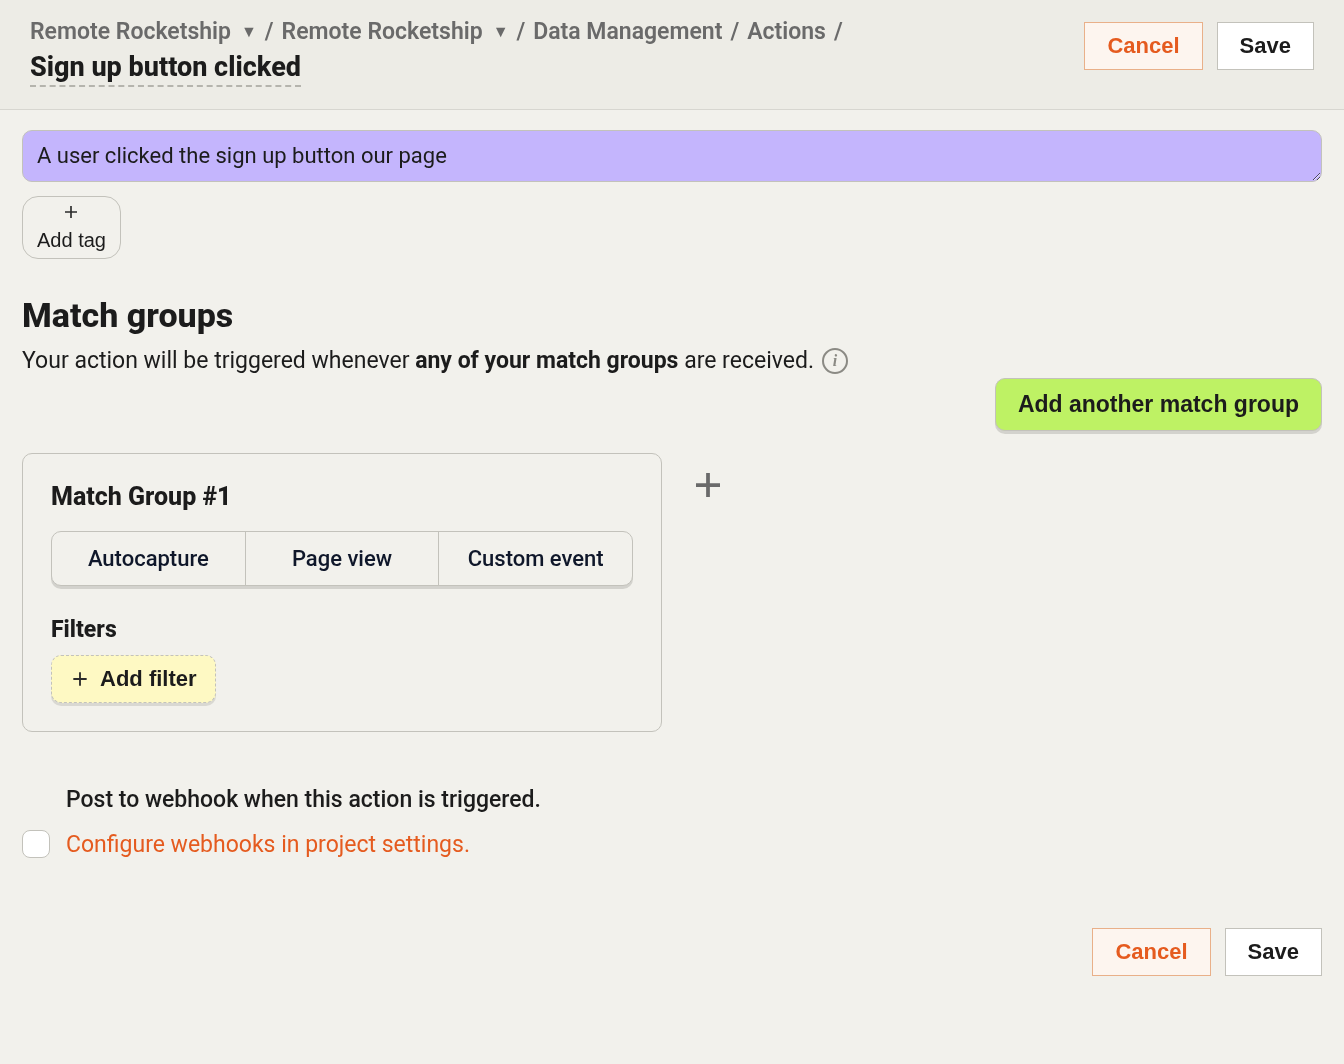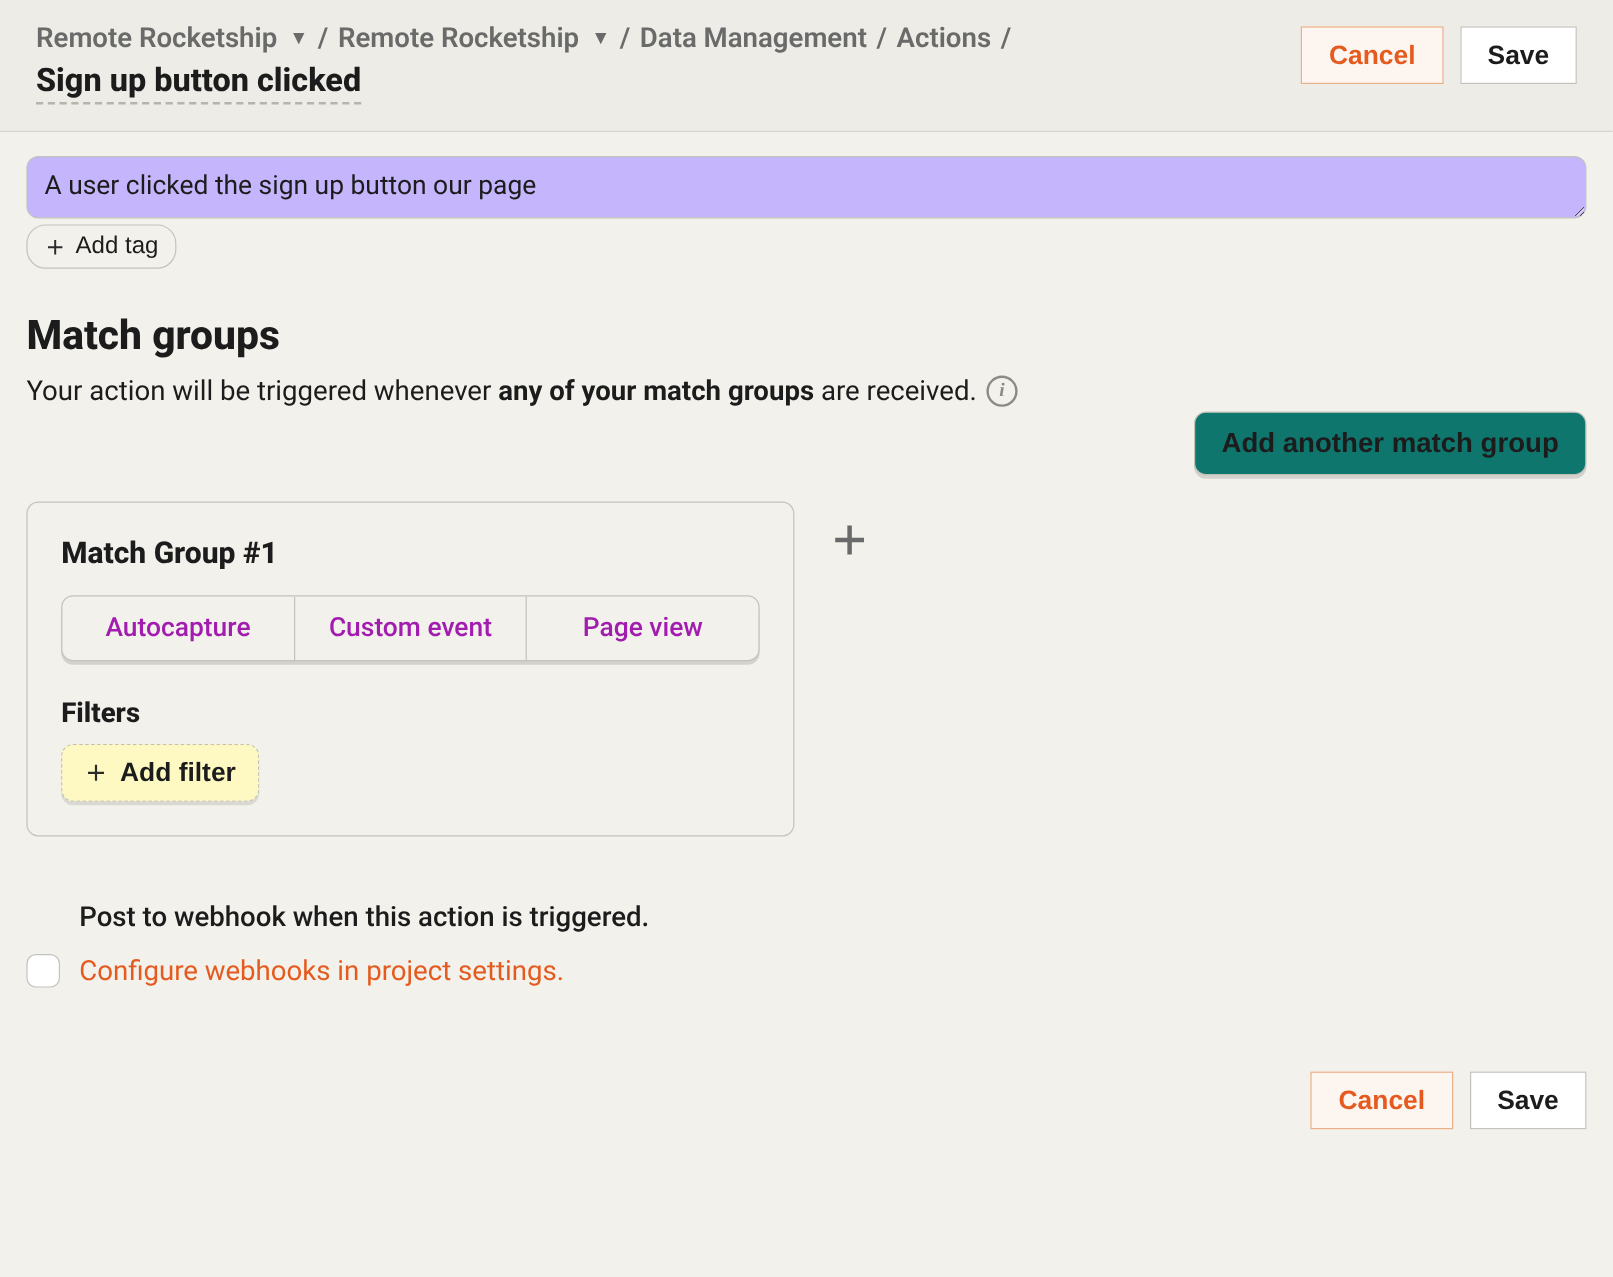--- a/index.html
+++ b/index.html
@@ -89,21 +89,23 @@
     display: inline-flex;
     align-items: center;
     gap: 8px;
     font-size: 20px;
     font-weight: 500;
     color: #1c1c1c;
     background: #f2f1ec;
     border: 1.5px solid #c3c2bb;
     border-radius: 16px;
     padding: 6px 14px;
-    cursor: pointer;
+    margin-top: 10px;
+    cursor: pointer;
+    flex-direction: column;
   }
   .plus-svg { stroke: #2b2b2b; stroke-width: 2.2; }
   h2.section-title {
     font-size: 34px;
     font-weight: 800;
     margin: 36px 0 12px 0;
   }
   .section-sub {
     font-size: 23px;
     color: #1c1c1c;
@@ -128,21 +130,21 @@
     display: flex;
     justify-content: flex-end;
     margin-top: 4px;
   }
   .add-group-btn {
     font-size: 23px;
     font-weight: 700;
     padding: 12px 22px;
     border-radius: 10px;
     cursor: pointer;
-    background: #0f766e;
+    background: #bef264;
     border: 1.5px solid #c3c2bb;
     color: #1c1c1c;
     box-shadow: 0 3px 0 rgba(120,120,110,0.25);
   }
   .groups-row {
     display: flex;
     align-items: flex-start;
     gap: 28px;
     margin-top: 22px;
   }
@@ -166,21 +168,21 @@
     box-shadow: 0 3px 0 rgba(120,120,110,0.25);
     background: #f2f1ec;
   }
   .seg button {
     flex: 1;
     background: transparent;
     border: none;
     border-right: 1.5px solid #c3c2bb;
     font-size: 22px;
     font-weight: 500;
-    color: #a21caf;
+    color: #0f172a;
     padding: 14px 10px;
     cursor: pointer;
     font-family: inherit;
   }
   .seg button:last-child { border-right: none; }
   .filters-title {
     font-size: 23px;
     font-weight: 800;
     margin: 30px 0 12px 0;
   }
@@ -291,22 +293,22 @@
 
   <div class="add-group-row">
     <button class="add-group-btn">Add another match group</button>
   </div>
 
   <div class="groups-row">
     <div class="match-card">
       <div class="match-card-title">Match Group #1</div>
       <div class="seg">
         <button>Autocapture</button>
+        <button>Page view</button>
         <button>Custom event</button>
-        <button>Page view</button>
       </div>
       <div class="filters-title">Filters</div>
       <button class="add-filter-btn">
         <svg class="plus-svg" width="20" height="20" viewBox="0 0 24 24" fill="none" stroke="#6a6a6a">
             <path d="M12 4v16M4 12h16"></path>
           </svg>
         <span>Add filter</span>
       </button>
     </div>
     <div class="big-plus">

